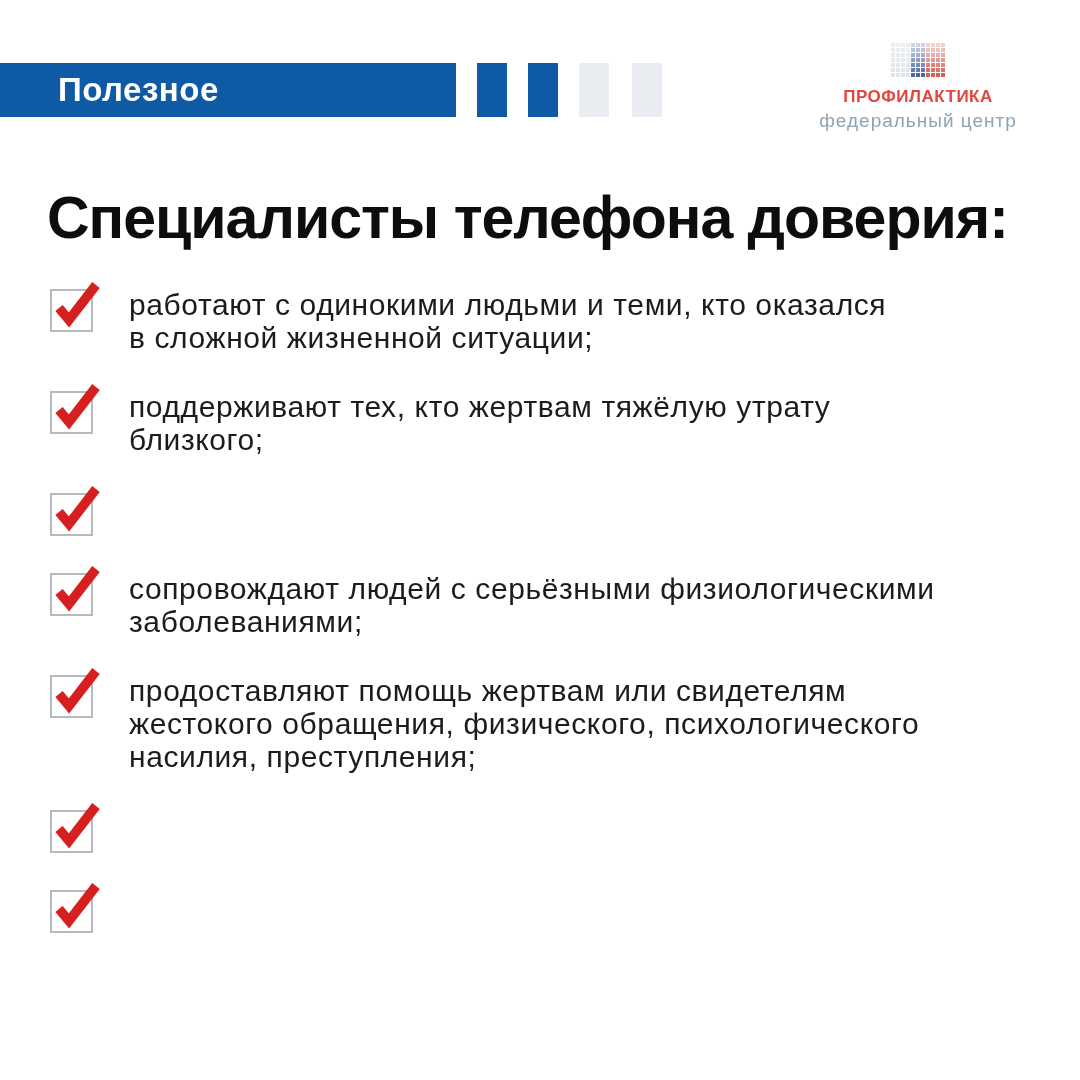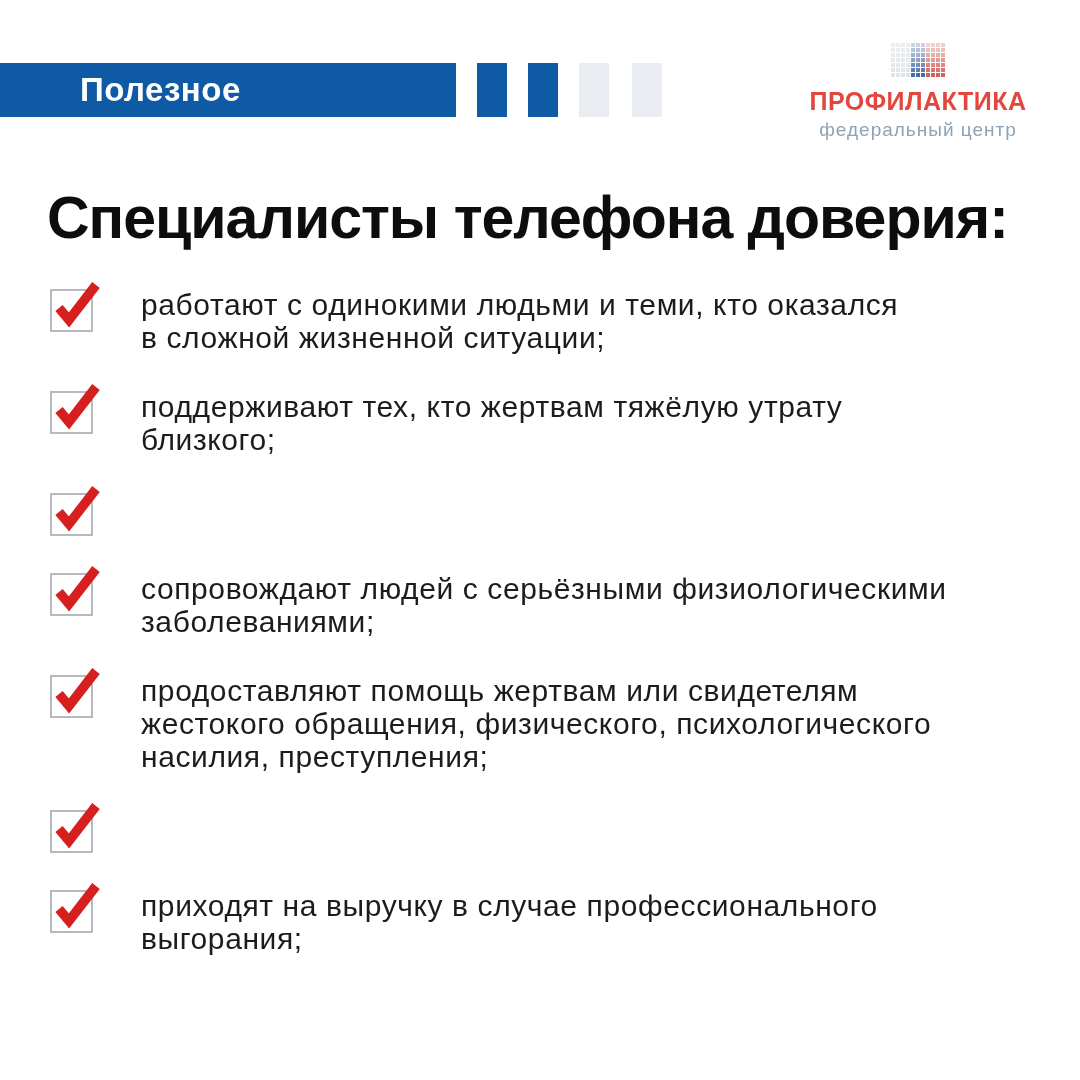--- a/index.html
+++ b/index.html
@@ -11,42 +11,42 @@
     --ink:#1c1c1a;
     --box-border:#b6babe;
   }
   *{margin:0;padding:0;box-sizing:border-box;}
   html,body{background:#fff;}
   body{font-family:"Liberation Sans","DejaVu Sans",sans-serif;}
   .page{position:relative;width:1080px;height:1080px;background:#ffffff;overflow:hidden;}
 
   
   .banner{position:absolute;left:0;top:63px;width:456px;height:54px;background:var(--blue);}
-  .banner-label{display:block;line-height:54px;padding-left:80px;color:#ffffff;
+  .banner-label{display:block;line-height:54px;padding-left:58px;color:#ffffff;
     font-weight:bold;font-size:33px;letter-spacing:.5px;}
   .stripe{position:absolute;top:63px;width:30px;height:54px;}
   .stripe.blue{background:var(--blue);}
   .stripe.gray{background:var(--stripe-gray);}
   .s1{left:477px;} .s2{left:528px;} .s3{left:579px;} .s4{left:632px;}
 
   
   .logo{position:absolute;left:808px;top:43px;width:220px;text-align:center;}
   .logo-grid{display:grid;grid-template-columns:repeat(11,4px);grid-auto-rows:4px;
     gap:1px;width:54px;margin:0 auto 10px auto;}
   .logo-grid i{display:block;}
-  .logo-title{color:var(--logo-red);font-weight:bold;font-size:25px;letter-spacing:.5px;white-space:nowrap;}
+  .logo-title{color:var(--logo-red);font-weight:bold;font-size:17px;letter-spacing:.5px;white-space:nowrap;}
   .logo-subtitle{color:var(--logo-sub);font-size:19px;letter-spacing:1px;margin-top:3px;white-space:nowrap;}
 
   
   .title{position:absolute;left:47px;top:188px;width:1010px;color:#0d0d0d;
     font-weight:bold;font-size:59px;letter-spacing:-1px;line-height:1.05;white-space:nowrap;}
 
   
   .list{position:absolute;left:50px;top:288px;width:990px;}
-  .item{display:flex;align-items:flex-start;column-gap:48px;margin-bottom:36px;}
+  .item{display:flex;align-items:flex-start;column-gap:36px;margin-bottom:36px;}
   .checkbox{position:relative;flex:0 0 auto;width:43px;height:43px;margin-top:1px;
     background:#fff;border:2.5px solid var(--box-border);}
   .checkbox svg{position:absolute;left:0;top:-9px;overflow:visible;}
   .item-text{white-space:pre-line;color:var(--ink);font-size:30px;line-height:33px;letter-spacing:.6px;}
 </style>
 </head>
 <body>
 
 <div class="page">
 
@@ -201,18 +201,16 @@
         </svg>
       </div>
     </div>
 
     <div class="item">
       <div class="checkbox">
         <svg width="48" height="48" viewBox="0 0 48 48" aria-hidden="true">
           <path d="M7 26 L17 38 L44 3" fill="none" stroke-width="9.5" stroke-linecap="butt" stroke-linejoin="miter" class="check-stroke" stroke="#d6201f"></path>
         </svg>
       </div>
-      <div class="item-text">приходят на выручку в случае профессионального
-выгорания;</div>
     </div>
   </div>
 
 </div>
 
 </body></html>

